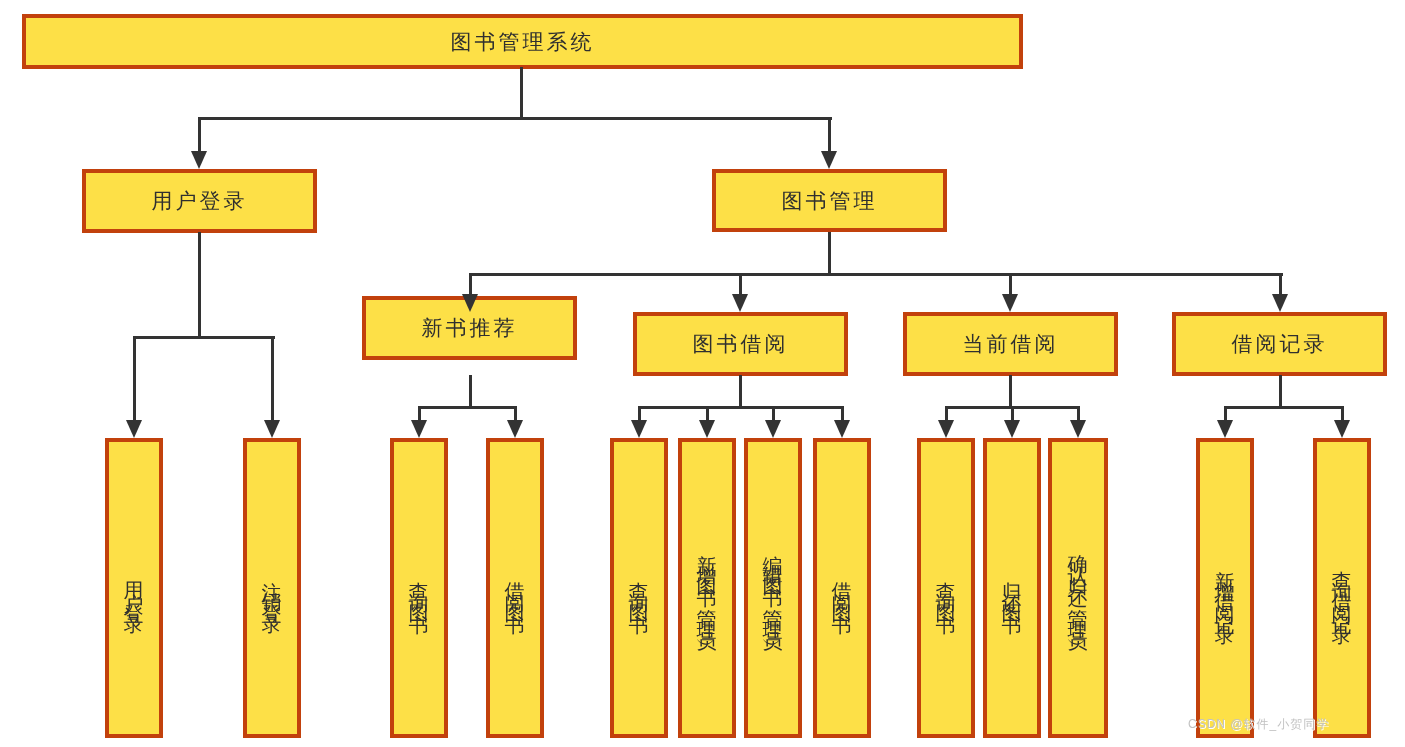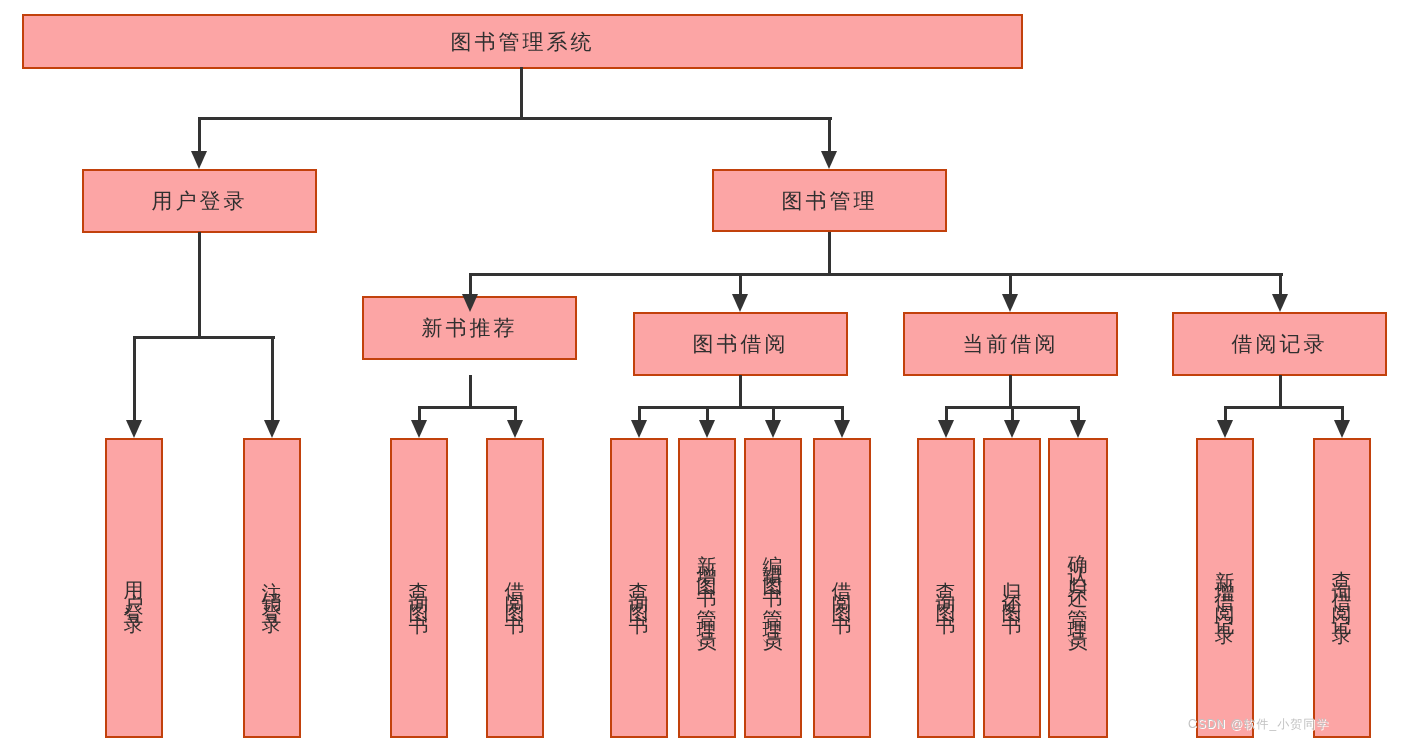--- a/index.html
+++ b/index.html
@@ -1,21 +1,21 @@
 <!DOCTYPE html>
 <html><head>
 <meta charset="utf-8">
 <style>
   html,body{margin:0;padding:0;background:#ffffff;}
   #canvas{
     position:relative;width:1405px;height:747px;background:#ffffff;
     font-family:"Liberation Sans",sans-serif;color:#2f2f2f;overflow:hidden;
   }
   .box{
-    position:absolute;box-sizing:border-box;border:2px solid #c2410c;background:#fca5a5;
+    position:absolute;box-sizing:border-box;border:4px solid #c2410c;background:#fde047;
     display:flex;align-items:center;justify-content:center;
   }
   .h-box{font-size:21px;letter-spacing:3px;white-space:nowrap;}
   .v-box{font-size:20px;}
   .v-box .vtext{
     writing-mode:vertical-rl;text-orientation:mixed;letter-spacing:11px;line-height:1;
   }
   .line{position:absolute;background:#333333;}
   .v{width:3px;}
   .h{height:3px;}

